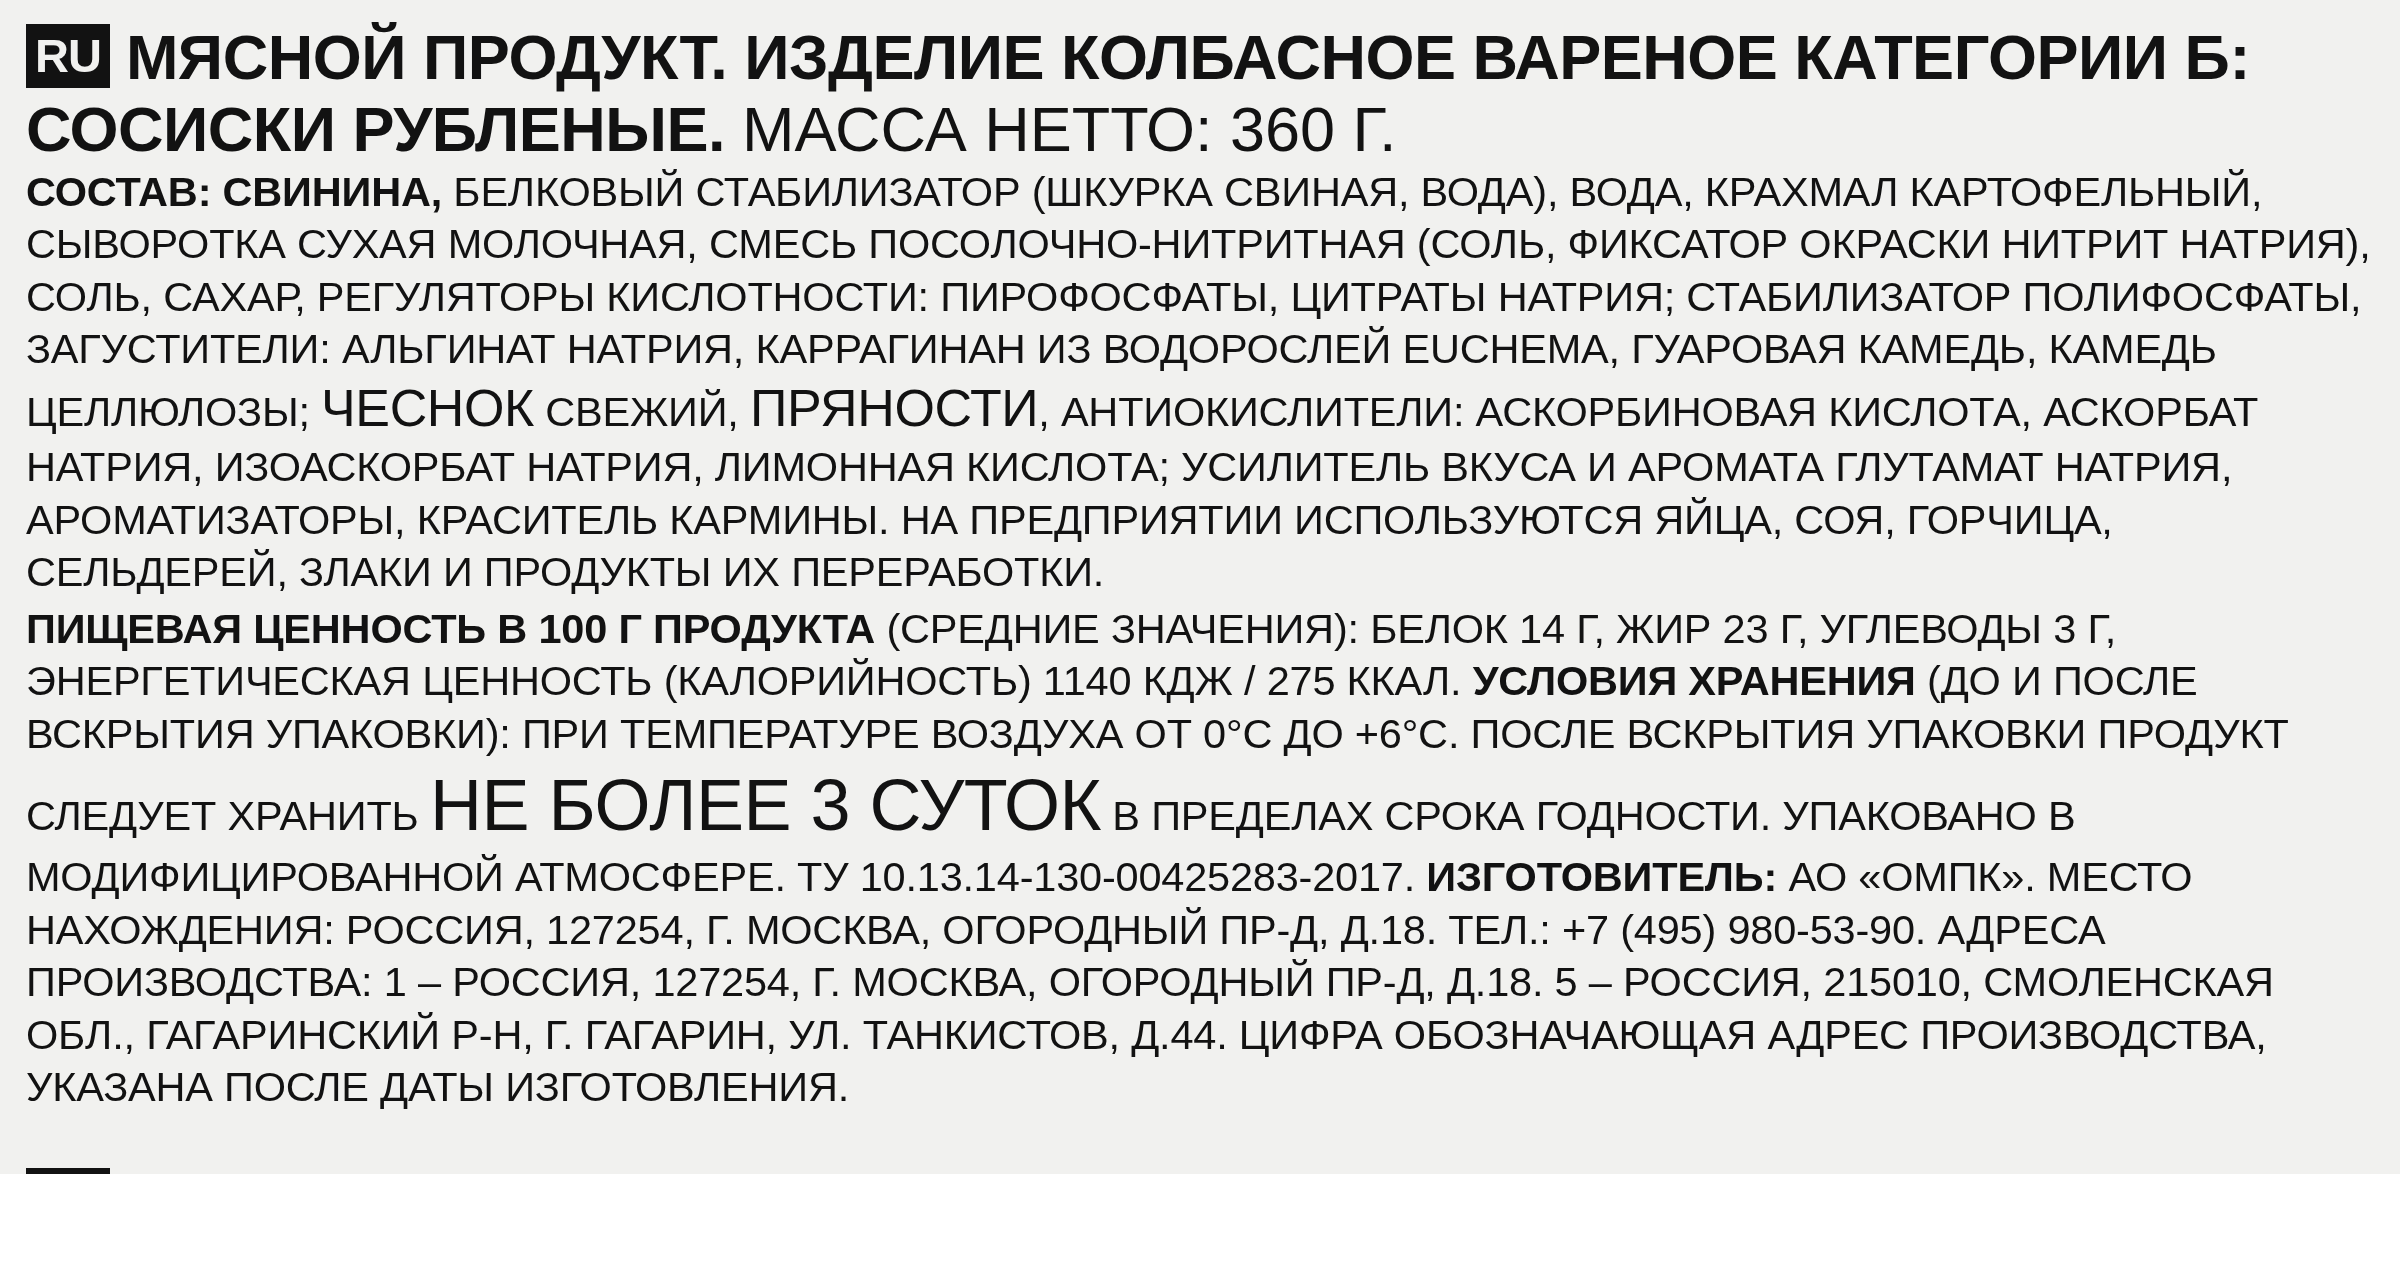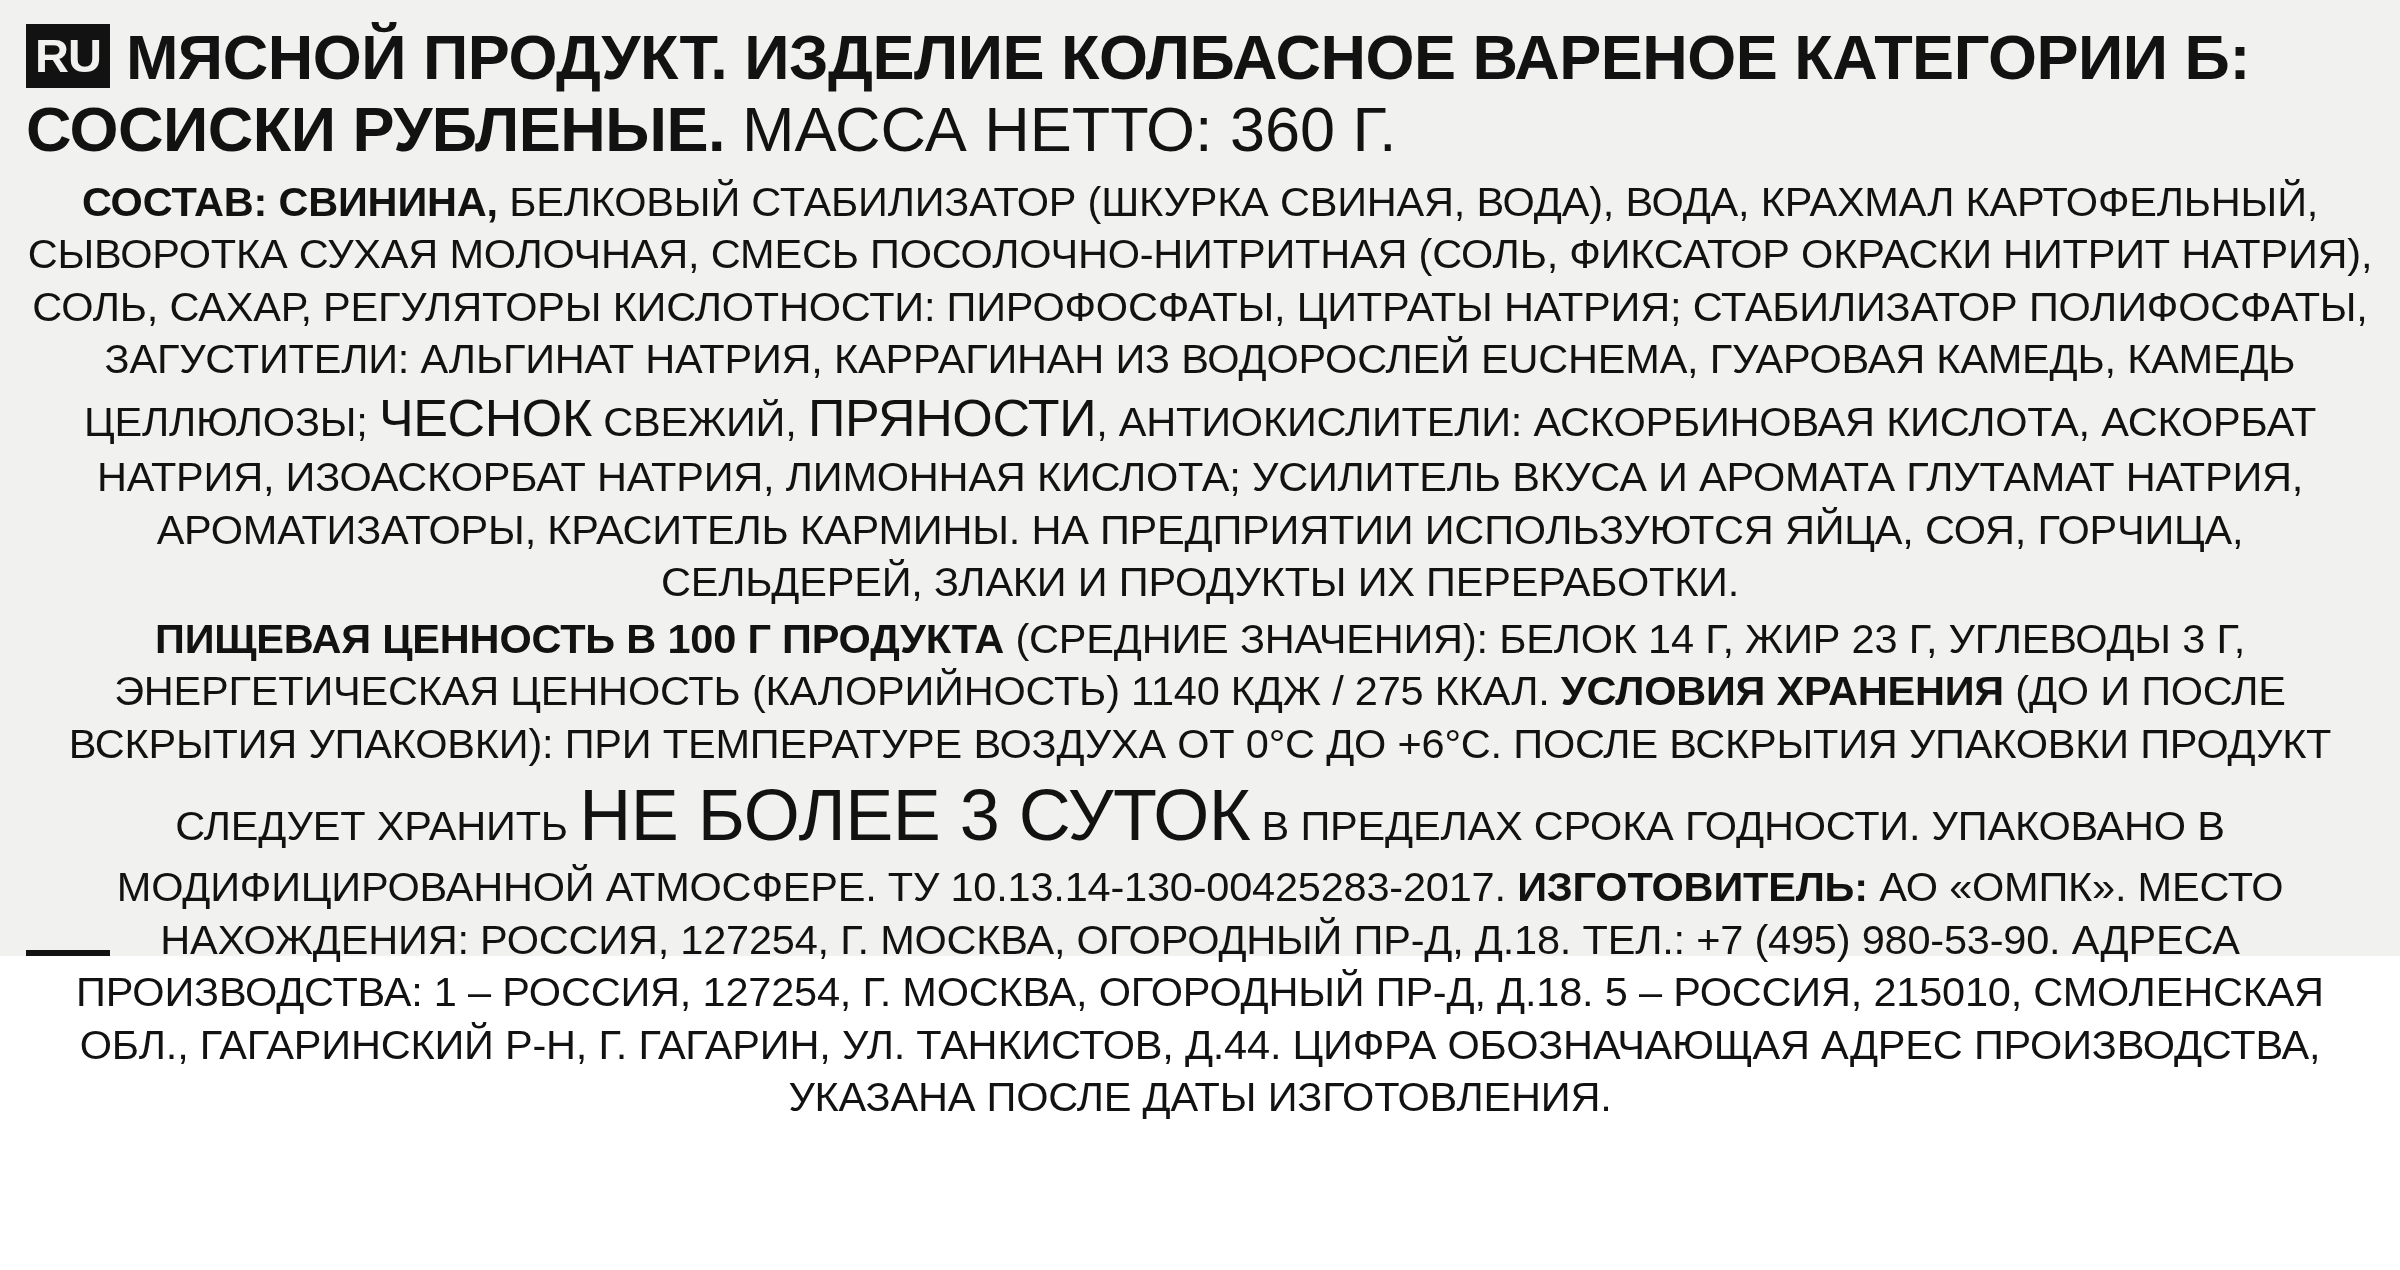--- a/index.html
+++ b/index.html
@@ -10,21 +10,21 @@
   body {
     width: 2400px;
     height: 1270px;
     font-family: "Liberation Sans", sans-serif;
     color: #121212;
     overflow: hidden;
   }
   .label {
     position: relative;
     width: 2400px;
-    height: 956px;
+    height: 1174px;
     background: #f1f1ef;
     box-sizing: border-box;
     padding: 22px 26px 0 26px;
   }
   
   .title-block {
     display: block;
     font-weight: bold;
     font-size: 63px;
     line-height: 1.14;
@@ -51,22 +51,21 @@
   .title-mass {
     font-weight: normal;
     letter-spacing: 0px;
   }
   
   .body-text {
     font-size: 41.5px;
     line-height: 1.265;
     letter-spacing: -0.2px;
     text-transform: uppercase;
-    margin-top: 10px;
-    text-align: center;
+    text-align: left;
   }
   .body-text p {
     margin: 0;
   }
   .b {
     font-weight: bold;
   }
   .big {
     font-size: 52px;
     letter-spacing: -0.4px;

